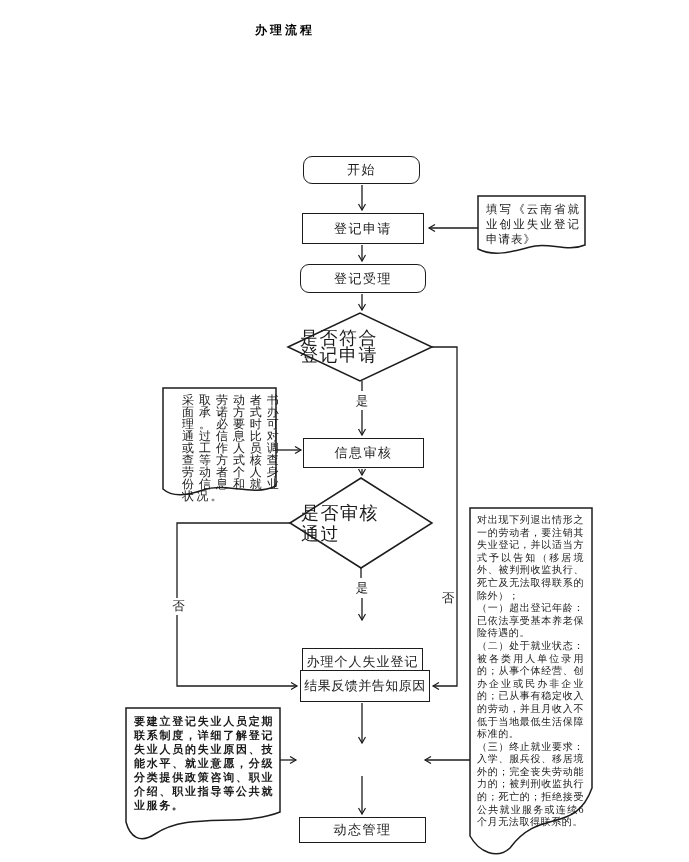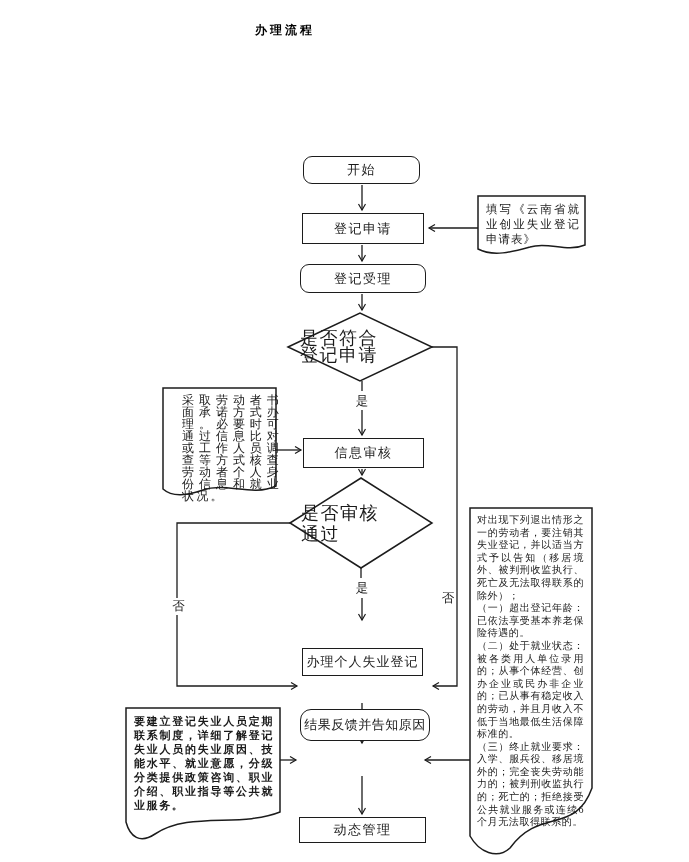--- a/index.html
+++ b/index.html
@@ -13,21 +13,21 @@
     font-size:12px;font-weight:bold;letter-spacing:3px;color:#000;
     font-family:"Liberation Sans","DejaVu Sans",sans-serif;
   }
   svg.overlay{position:absolute;left:0;top:0;}
   .node{
     position:absolute;display:flex;align-items:center;justify-content:center;
     border:1.5px solid #1c1c1c;background:#fff;font-size:13px;letter-spacing:1.5px;
     box-sizing:border-box;text-align:center;z-index:2;
   }
   .node.rounded{border-radius:9px;}
-  .node.rounded2{border-radius:11px;margin-top:39px;}
+  .node.rounded2{border-radius:0;}
   .dlabel{
     position:absolute;text-align:left;font-size:18px;letter-spacing:1.5px;z-index:3;
   }
   .dlabel span{display:block;}
   .branch{
     position:absolute;font-size:12.5px;z-index:4;text-align:center;
   }
   .note{
     position:absolute;z-index:3;text-align:justify;text-justify:inter-character;
     color:#1a1a1a;

